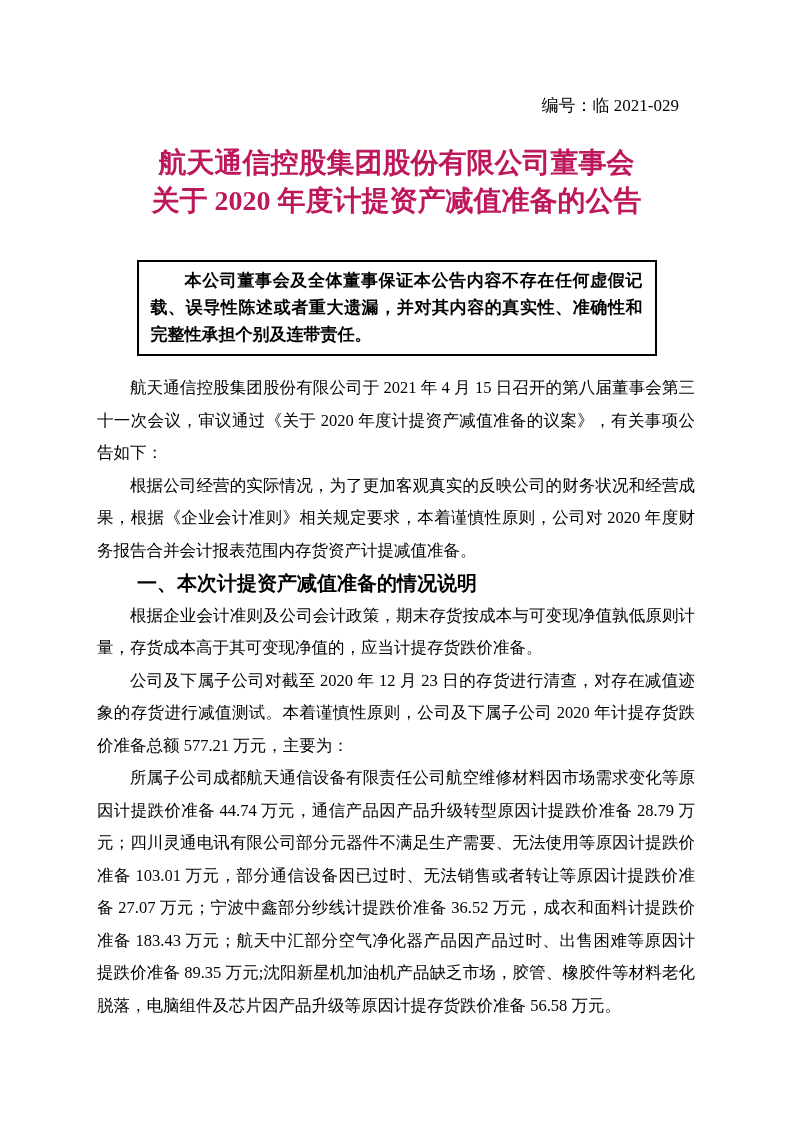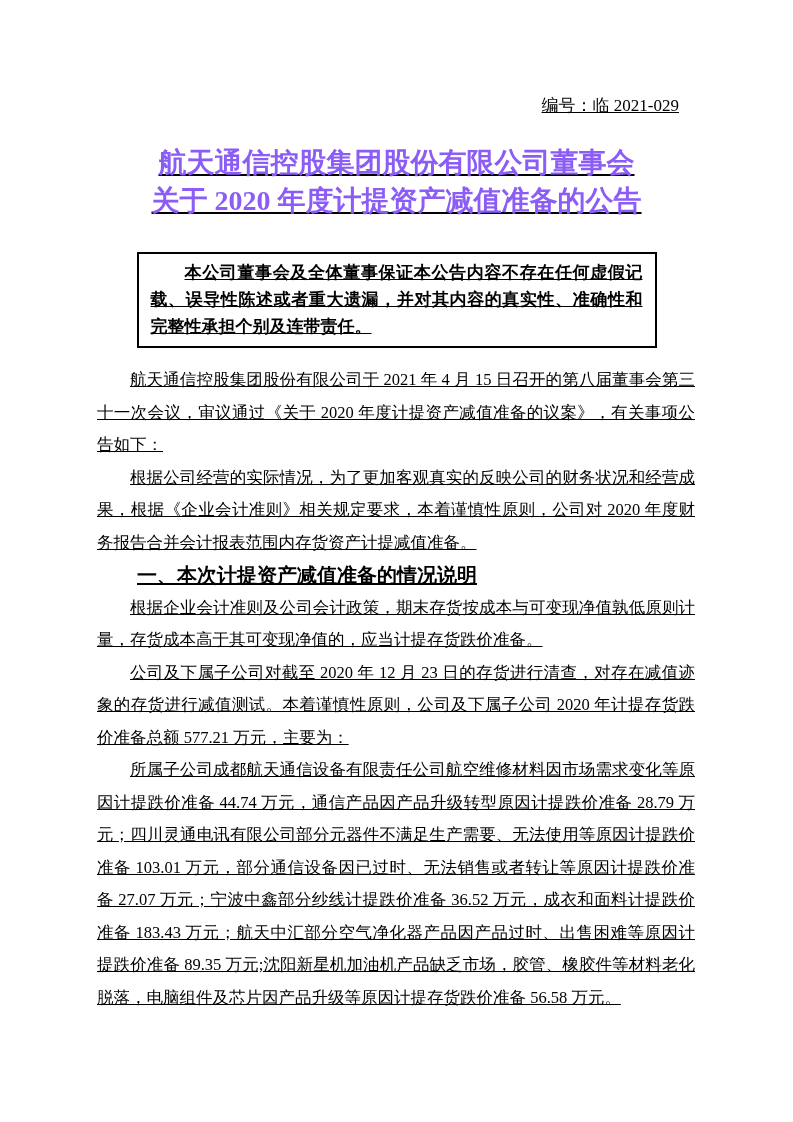--- a/index.html
+++ b/index.html
@@ -5,42 +5,41 @@
   * { margin: 0; padding: 0; box-sizing: border-box; }
   html, body { background: #ffffff; }
   .page {
     position: relative;
     width: 793px;
     height: 1112px;
     background: #ffffff;
     color: #000000;
     font-family: "Liberation Serif", "DejaVu Serif", serif;
     overflow: hidden;
-    text-decoration: underline;
   }
   .doc-number {
     padding-top: 96px;
     padding-right: 114px;
     text-align: right;
     font-size: 17px;
     line-height: 20px;
     font-family: "Liberation Serif", "DejaVu Serif", serif;
   }
   .title {
     margin-top: 28px;
     text-align: center;
     font-size: 28px;
     line-height: 38px;
     font-weight: bold;
     font-family: "Liberation Serif", "DejaVu Serif", serif;
   }
   .title .title-line { display: block; }
   .notice-box {
     width: 520px;
-    margin: 32px auto 0 auto;
+    margin: 40px auto 0 auto;
     border: 2px solid #000000;
     padding: 5px 12px 6px 12px;
     font-family: "Liberation Sans", "DejaVu Sans", sans-serif;
     font-weight: bold;
     font-size: 17px;
     line-height: 27px;
     text-align: justify;
   }
   .notice-box .notice-text { text-indent: 2em; }
   .body-text {
@@ -56,21 +55,21 @@
     font-size: 20px;
   }
 </style>
 </head>
 <body>
 
 <div class="page">
 
   <div class="doc-number">编号：临 2021-029</div>
 
-  <h1 class="title" style="color: #8b5cf6;">
+  <h1 class="title" style="color: #be185d;">
     <span class="title-line">航天通信控股集团股份有限公司董事会</span>
     <span class="title-line">关于 2020 年度计提资产减值准备的公告</span>
   </h1>
 
   <div class="notice-box">
     <p class="notice-text">本公司董事会及全体董事保证本公告内容不存在任何虚假记载、误导性陈述或者重大遗漏，并对其内容的真实性、准确性和完整性承担个别及连带责任。</p>
   </div>
 
   <div class="body-text">
     <p class="para">航天通信控股集团股份有限公司于 2021 年 4 月 15 日召开的第八届董事会第三十一次会议，审议通过《关于 2020 年度计提资产减值准备的议案》，有关事项公告如下：</p>

